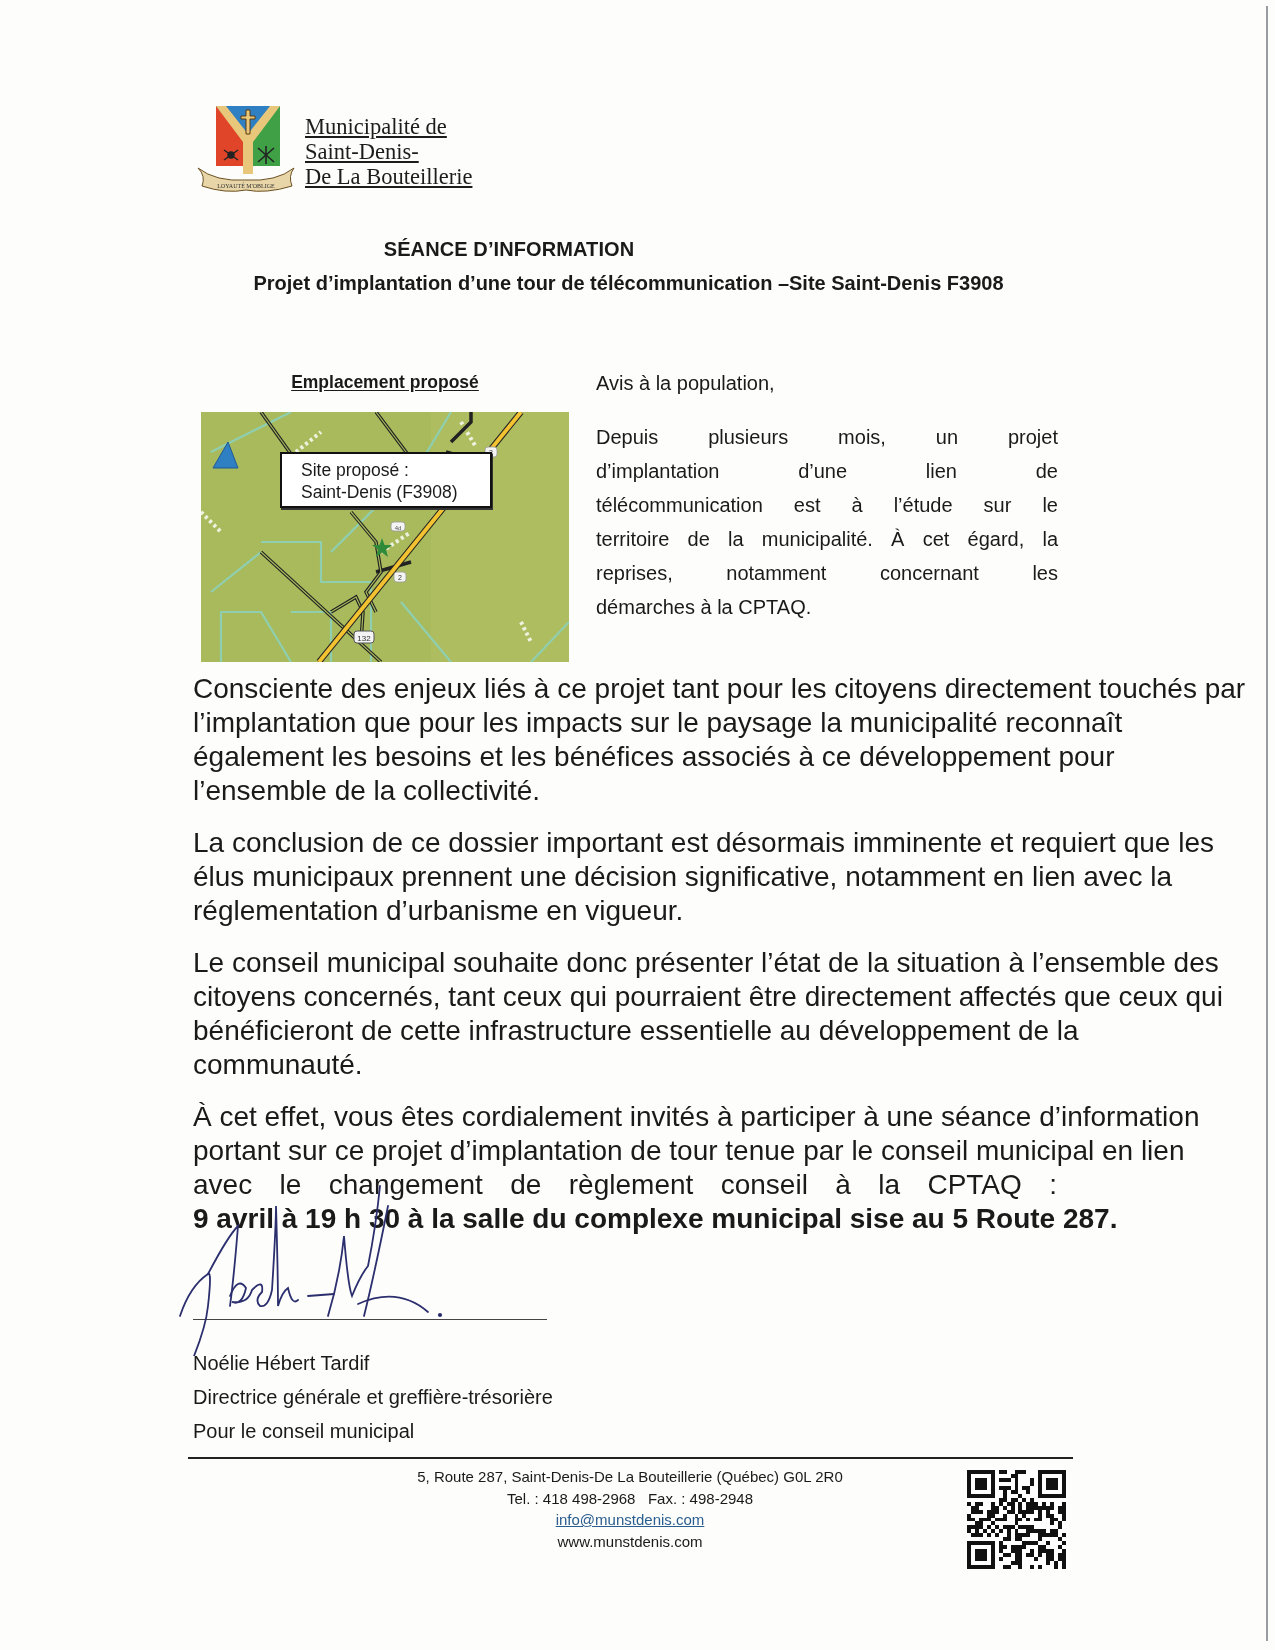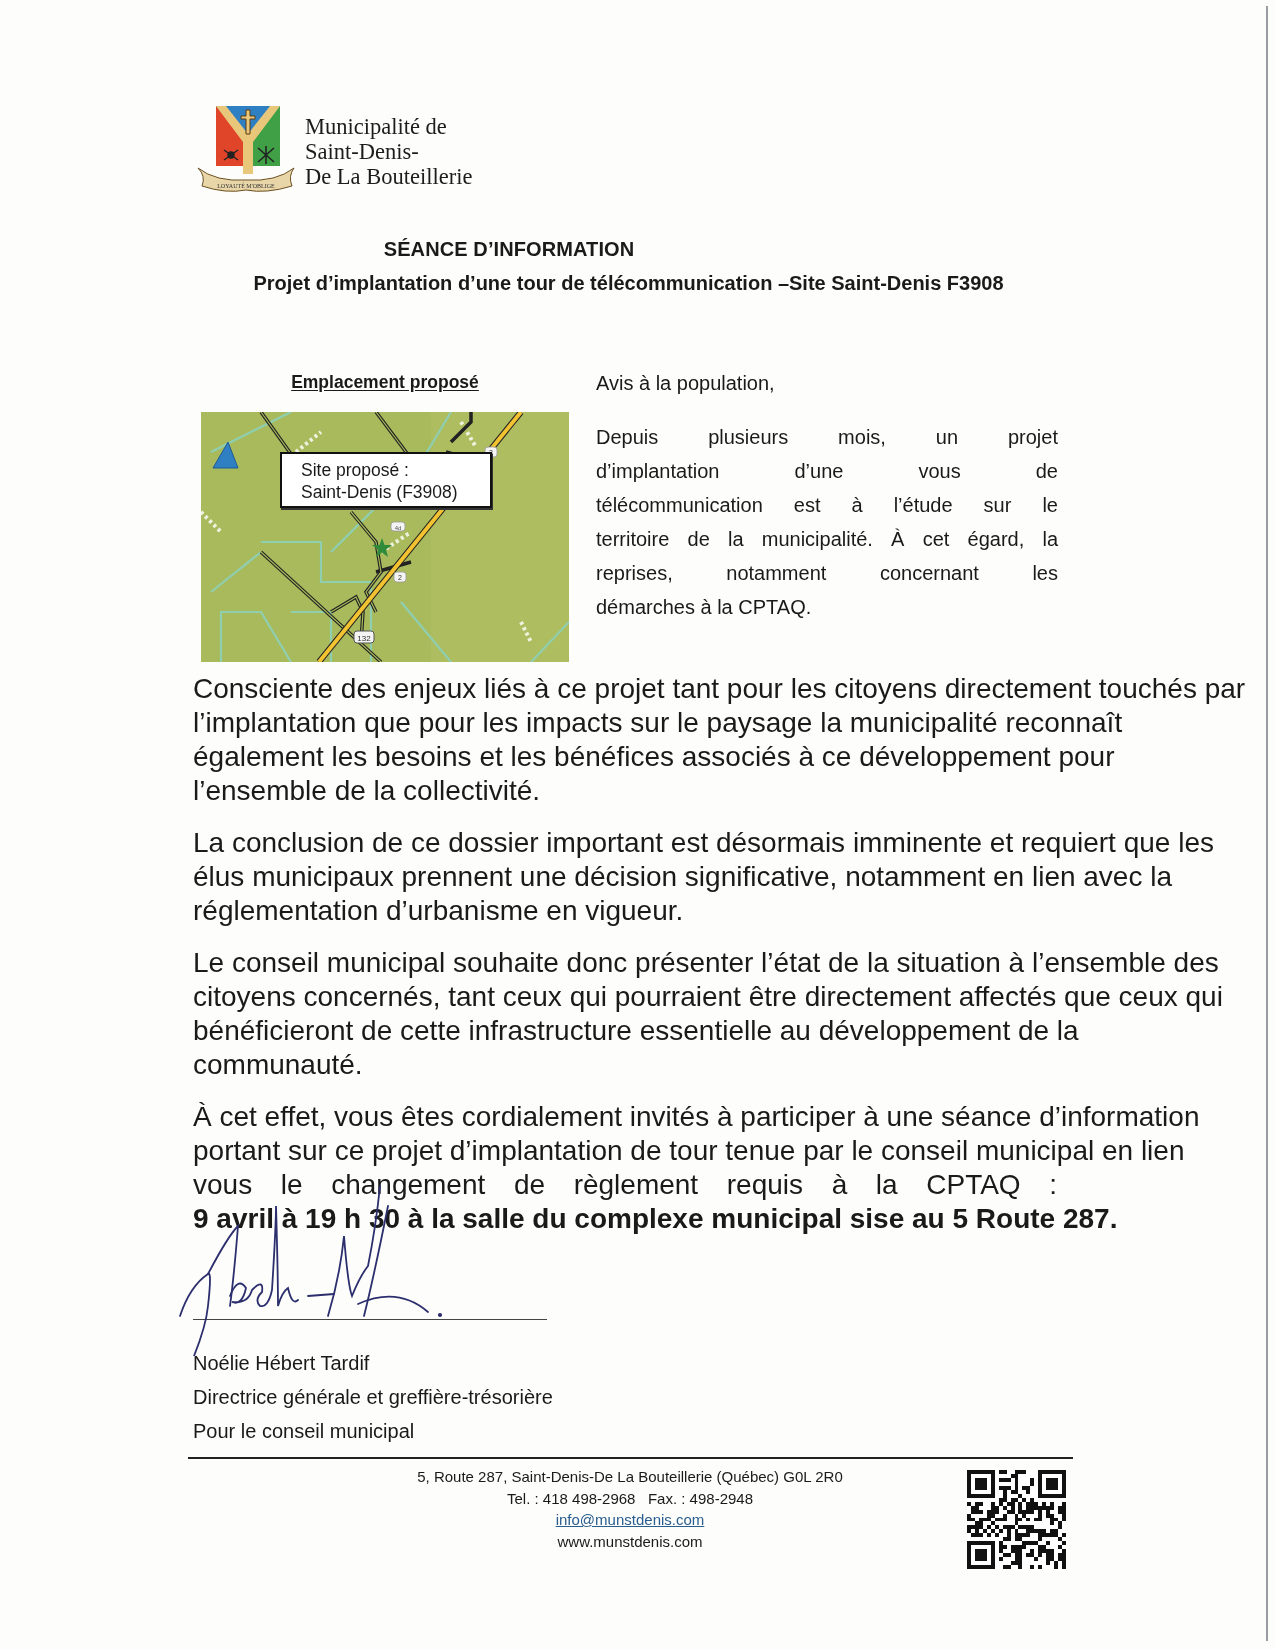--- a/index.html
+++ b/index.html
@@ -3,21 +3,21 @@
 <meta charset="utf-8">
 <style>
   html, body { margin:0; padding:0; }
   body { width:1275px; height:1650px; background:#fdfdfb; position:relative; overflow:hidden;
          font-family:"Liberation Sans", sans-serif; color:#1a1a1a; }
   .abs { position:absolute; }
   .scanline { left:1266px; top:6px; width:2px; height:1635px; background:#9a9ca3; }
 
   
   .logo { left:196px; top:104px; width:100px; height:96px; }
-  .muni-name { left:305px; top:114px; font-family:"Liberation Serif", serif; font-size:22.5px; line-height:25px; color:#1c1c1c; }
+  .muni-name { left:305px; top:114px; font-family:"Liberation Serif", serif; font-size:22.5px; line-height:25px; color:#1c1c1c;text-decoration:underline; }
   .muni-name div { white-space:nowrap; }
 
   
   .title { left:0; width:1018px; top:238px; text-align:center; font-weight:bold; font-size:20px; letter-spacing:0.1px; }
   .subtitle { left:0; width:1257px; top:272px; text-align:center; font-weight:bold; font-size:20px; }
 
   
   .map-caption { left:201px; width:368px; top:372px; text-align:center; font-weight:bold; font-size:17.5px; text-decoration:underline; text-underline-offset:2px; }
   .map { left:201px; top:412px; width:368px; height:250px; }
   .map-label { left:280px; top:452px; width:212px; height:56px; background:#fff; border:2px solid #111; box-shadow:1px 2px 0 #333;
@@ -138,21 +138,21 @@
   <text x="163" y="228.5" font-size="8" text-anchor="middle" fill="#333">132</text>
 </svg>
 <div class="abs map-label">
   <div>Site proposé :</div>
   <div>Saint-Denis (F3908)</div>
 </div>
 
 <div class="abs greeting">Avis à la population,</div>
 <div class="abs rcol">
   <span class="ln">Depuis plusieurs mois, un projet</span>
-  <span class="ln">d’implantation d’une vous de</span>
+  <span class="ln">d’implantation d’une lien de</span>
   <span class="ln">télécommunication est à l’étude sur le</span>
   <span class="ln">territoire de la municipalité. À cet égard, la</span>
   <span class="ln">reprises, notamment concernant les</span>
   <span class="ln last">démarches à la CPTAQ.</span>
 </div>
 
 <div class="abs para p1">
   <span class="ln">Consciente des enjeux liés à ce projet tant pour les citoyens directement touchés par</span>
   <span class="ln">l’implantation que pour les impacts sur le paysage la municipalité reconnaît</span>
   <span class="ln">également les besoins et les bénéfices associés à ce développement pour</span>
@@ -165,21 +165,21 @@
 </div>
 <div class="abs para p3">
   <span class="ln">Le conseil municipal souhaite donc présenter l’état de la situation à l’ensemble des</span>
   <span class="ln">citoyens concernés, tant ceux qui pourraient être directement affectés que ceux qui</span>
   <span class="ln">bénéficieront de cette infrastructure essentielle au développement de la</span>
   <span class="ln last">communauté.</span>
 </div>
 <div class="abs para p4">
   <span class="ln">À cet effet, vous êtes cordialement invités à participer à une séance d’information</span>
   <span class="ln">portant sur ce projet d’implantation de tour tenue par le conseil municipal en lien</span>
-  <span class="ln">vous le changement de règlement requis à la CPTAQ :</span>
+  <span class="ln">avec le changement de règlement conseil à la CPTAQ :</span>
   <span class="ln bold">9 avril à 19 h 30 à la salle du complexe municipal sise au 5 Route 287.</span>
 </div>
 
 <div class="abs sig-line"></div>
 <svg class="abs sig" viewBox="0 0 320 190">
   <g fill="none" stroke="#2c2f6e" stroke-width="1.8" stroke-linecap="round">
     <path d="M12 150 Q22 120 40 108 Q44 104 40 140 Q38 160 26 190"></path>
     <path d="M40 108 Q60 70 70 60 Q66 110 62 140"></path>
     <path d="M62 130 Q70 110 78 122 Q74 140 64 136 Q80 138 84 124 Q96 112 94 126 Q86 134 92 140 Q100 142 104 124 Q108 60 108 40 Q110 110 110 140 Q114 126 120 122 Q124 140 130 134"></path>
     <path d="M140 130 L166 128"></path>

